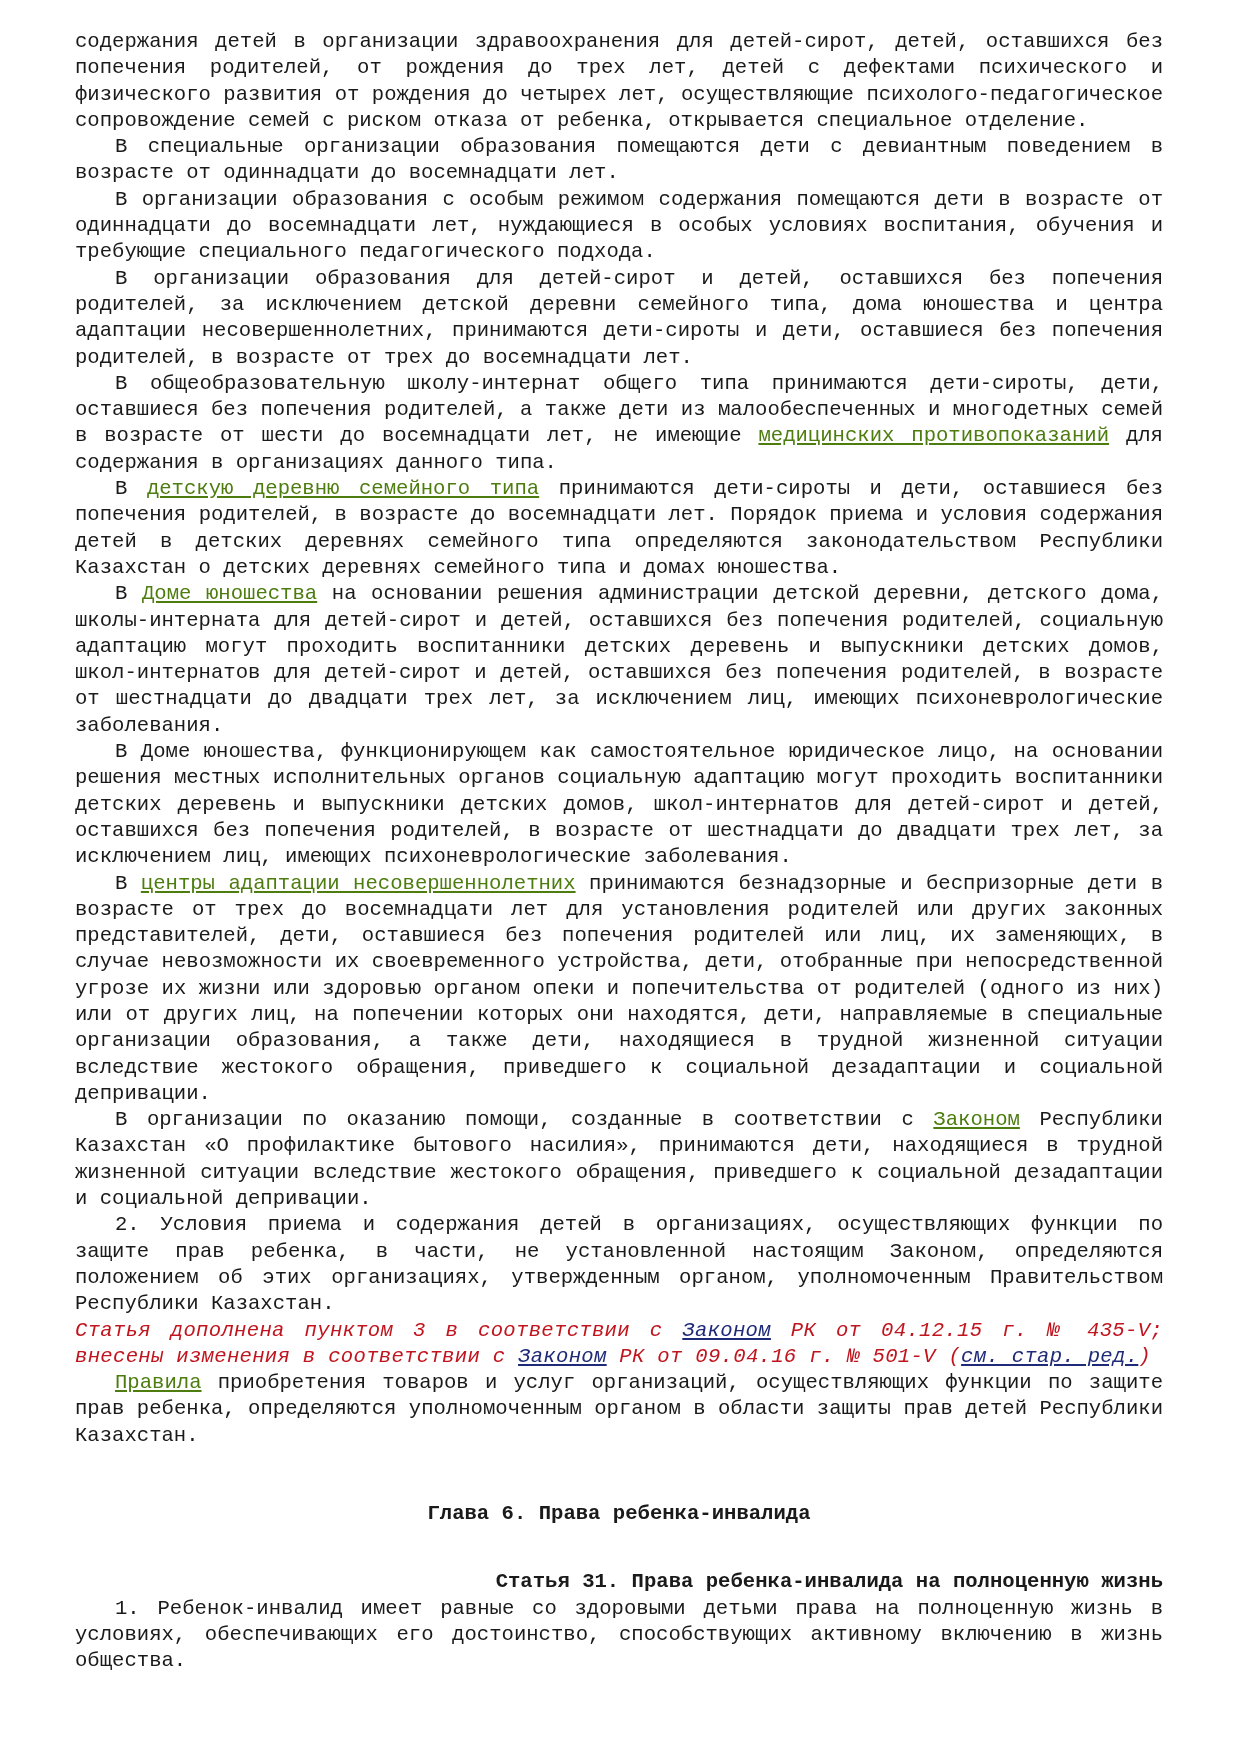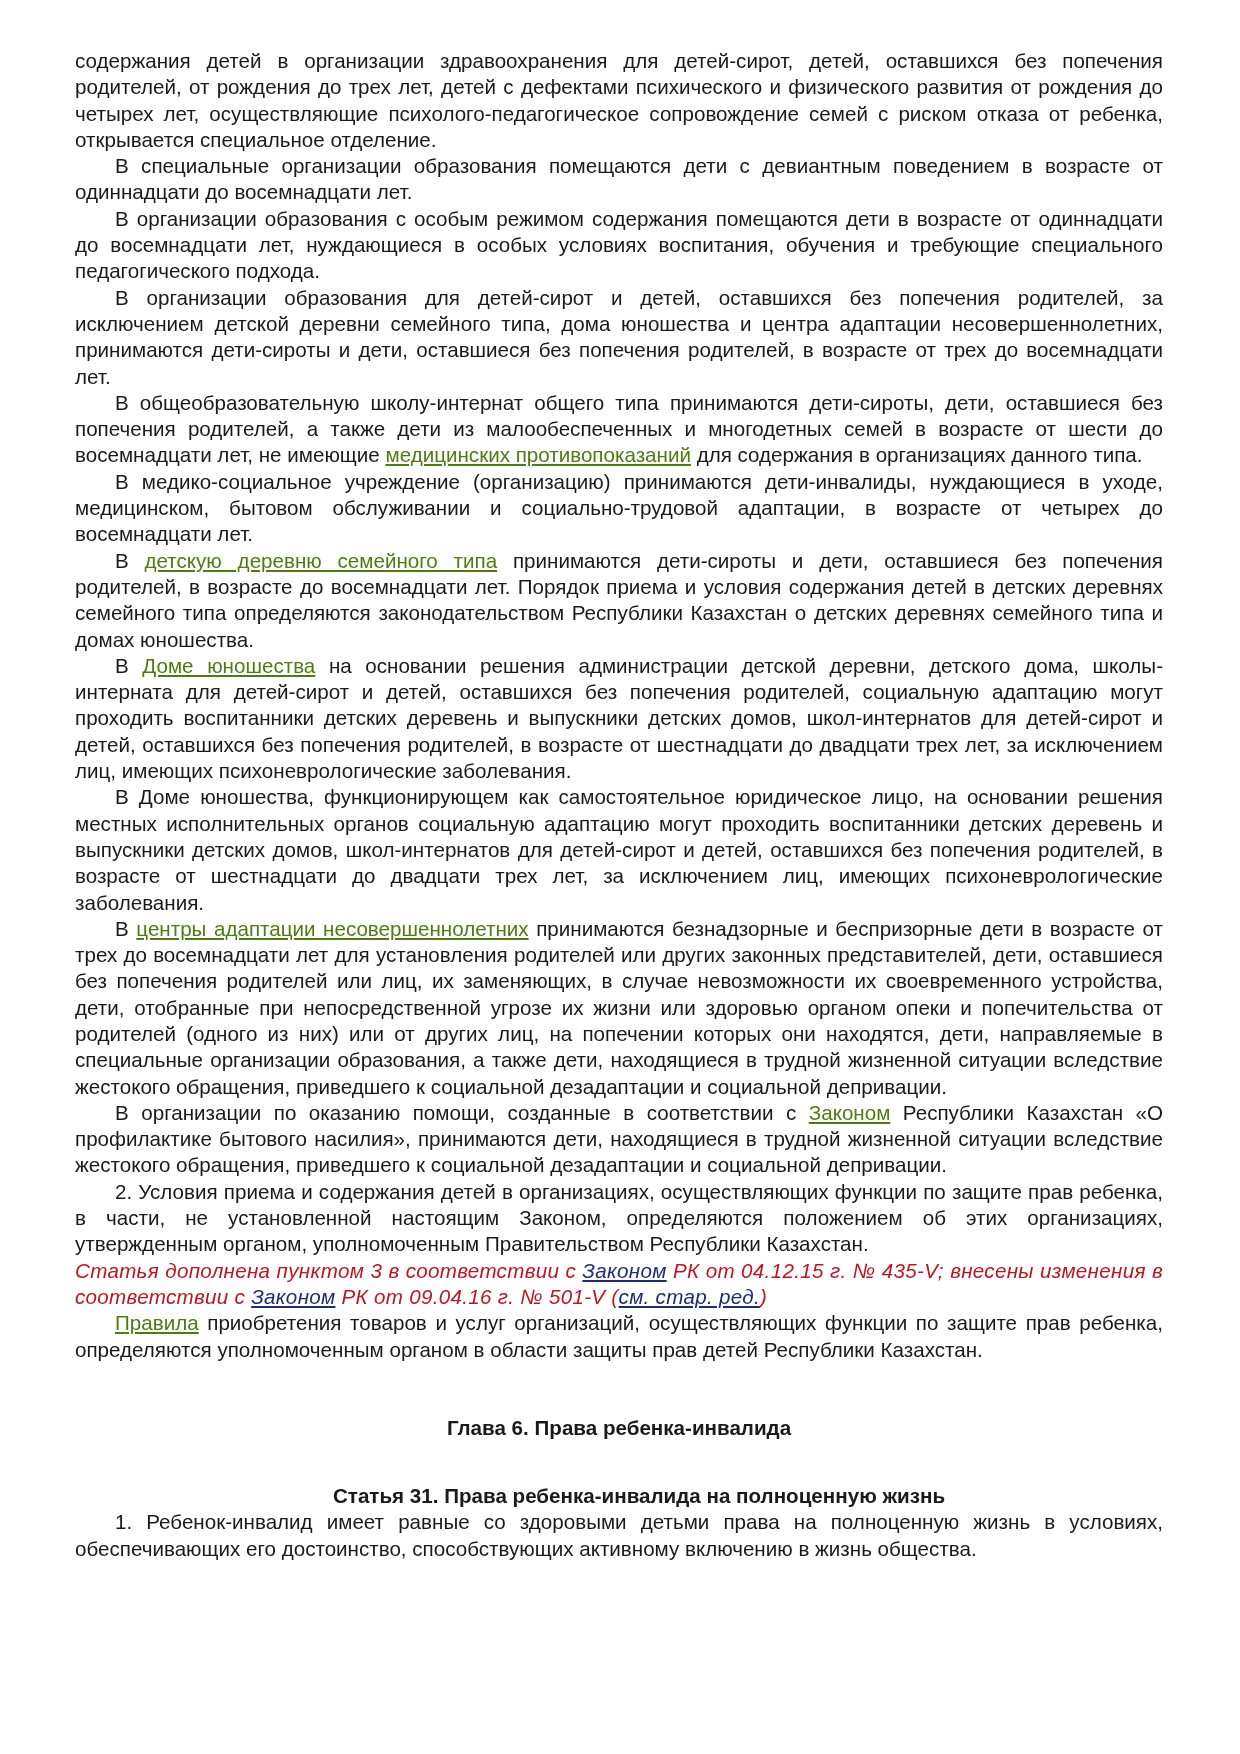--- a/index.html
+++ b/index.html
@@ -1,50 +1,49 @@
 <!DOCTYPE html>
 <html><head>
 <meta charset="utf-8">
 <style>
   html, body { margin: 0; padding: 0; background: #ffffff; }
   body { width: 1240px; height: 1754px; overflow: hidden; }
   .page {
     position: relative;
     width: 1240px; height: 1754px;
     box-sizing: border-box;
-    padding: 48px 77px 0 75px;
-    font-family: Liberation Sans, sans-serif;
+    padding: 29px 77px 0 75px;
+    font-family: Liberation Mono, monospace;
     font-size: 20.6px;
     line-height: 26.3px;
     color: #1a1a1a;
   }
   p { margin: 0; text-align: justify; text-indent: 40px; }
   p.noindent { text-indent: 0; }
   a.link { color: #4d7c0f; text-decoration: underline; text-underline-offset: 2px; }
   .note { color: #c0151e; font-style: italic; text-indent: 0; letter-spacing: 0.3px; }
   .note a.link { color: #1f2a78; }
   .chapter {
     text-align: center; text-indent: 0; font-weight: bold;
     margin-top: 52px; margin-bottom: 42px;
   }
-  .article-title { font-weight: bold; text-indent: 40px; text-align: center; }
+  .article-title { font-weight: bold; text-indent: 40px; text-align: right; }
 </style>
 </head>
 <body>
 
 <div class="page">
 
   <p class="noindent">содержания детей в организации здравоохранения для детей-сирот, детей, оставшихся без попечения родителей, от рождения до трех лет, детей с дефектами психического и физического развития от рождения до четырех лет, осуществляющие психолого-педагогическое сопровождение семей с риском отказа от ребенка, открывается специальное отделение.</p>
   <p>В специальные организации образования помещаются дети с девиантным поведением в возрасте от одиннадцати до восемнадцати лет.</p>
   <p>В организации образования с особым режимом содержания помещаются дети в возрасте от одиннадцати до восемнадцати лет, нуждающиеся в особых условиях воспитания, обучения и требующие специального педагогического подхода.</p>
   <p>В организации образования для детей-сирот и детей, оставшихся без попечения родителей, за исключением детской деревни семейного типа, дома юношества и центра адаптации несовершеннолетних, принимаются дети-сироты и дети, оставшиеся без попечения родителей, в возрасте от трех до восемнадцати лет.</p>
 
   <p><span>В общеобразовательную школу-интернат общего типа принимаются дети-сироты, дети, оставшиеся без попечения родителей, а также дети из малообеспеченных и многодетных семей в возрасте от шести до восемнадцати лет, не имеющие </span><a class="link" href="#">медицинских противопоказаний</a><span> для содержания в организациях данного типа.</span></p>
 
-  <p>В медико-социальное учреждение (организацию) принимаются дети-инвалиды, нуждающиеся в уходе, медицинском, бытовом обслуживании и социально-трудовой адаптации, в возрасте от четырех до восемнадцати лет.</p>
 
   <p><span>В </span><a class="link" href="#">детскую деревню семейного типа</a><span> принимаются дети-сироты и дети, оставшиеся без попечения родителей, в возрасте до восемнадцати лет. Порядок приема и условия содержания детей в детских деревнях семейного типа определяются законодательством Республики Казахстан о детских деревнях семейного типа и домах юношества.</span></p>
 
   <p><span>В </span><a class="link" href="#">Доме юношества</a><span> на основании решения администрации детской деревни, детского дома, школы-интерната для детей-сирот и детей, оставшихся без попечения родителей, социальную адаптацию могут проходить воспитанники детских деревень и выпускники детских домов, школ-интернатов для детей-сирот и детей, оставшихся без попечения родителей, в возрасте от шестнадцати до двадцати трех лет, за исключением лиц, имеющих психоневрологические заболевания.</span></p>
 
   <p>В Доме юношества, функционирующем как самостоятельное юридическое лицо, на основании решения местных исполнительных органов социальную адаптацию могут проходить воспитанники детских деревень и выпускники детских домов, школ-интернатов для детей-сирот и детей, оставшихся без попечения родителей, в возрасте от шестнадцати до двадцати трех лет, за исключением лиц, имеющих психоневрологические заболевания.</p>
 
   <p><span>В </span><a class="link" href="#">центры адаптации несовершеннолетних</a><span> принимаются безнадзорные и беспризорные дети в возрасте от трех до восемнадцати лет для установления родителей или других законных представителей, дети, оставшиеся без попечения родителей или лиц, их заменяющих, в случае невозможности их своевременного устройства, дети, отобранные при непосредственной угрозе их жизни или здоровью органом опеки и попечительства от родителей (одного из них) или от других лиц, на попечении которых они находятся, дети, направляемые в специальные организации образования, а также дети, находящиеся в трудной жизненной ситуации вследствие жестокого обращения, приведшего к социальной дезадаптации и социальной депривации.</span></p>
 
 

